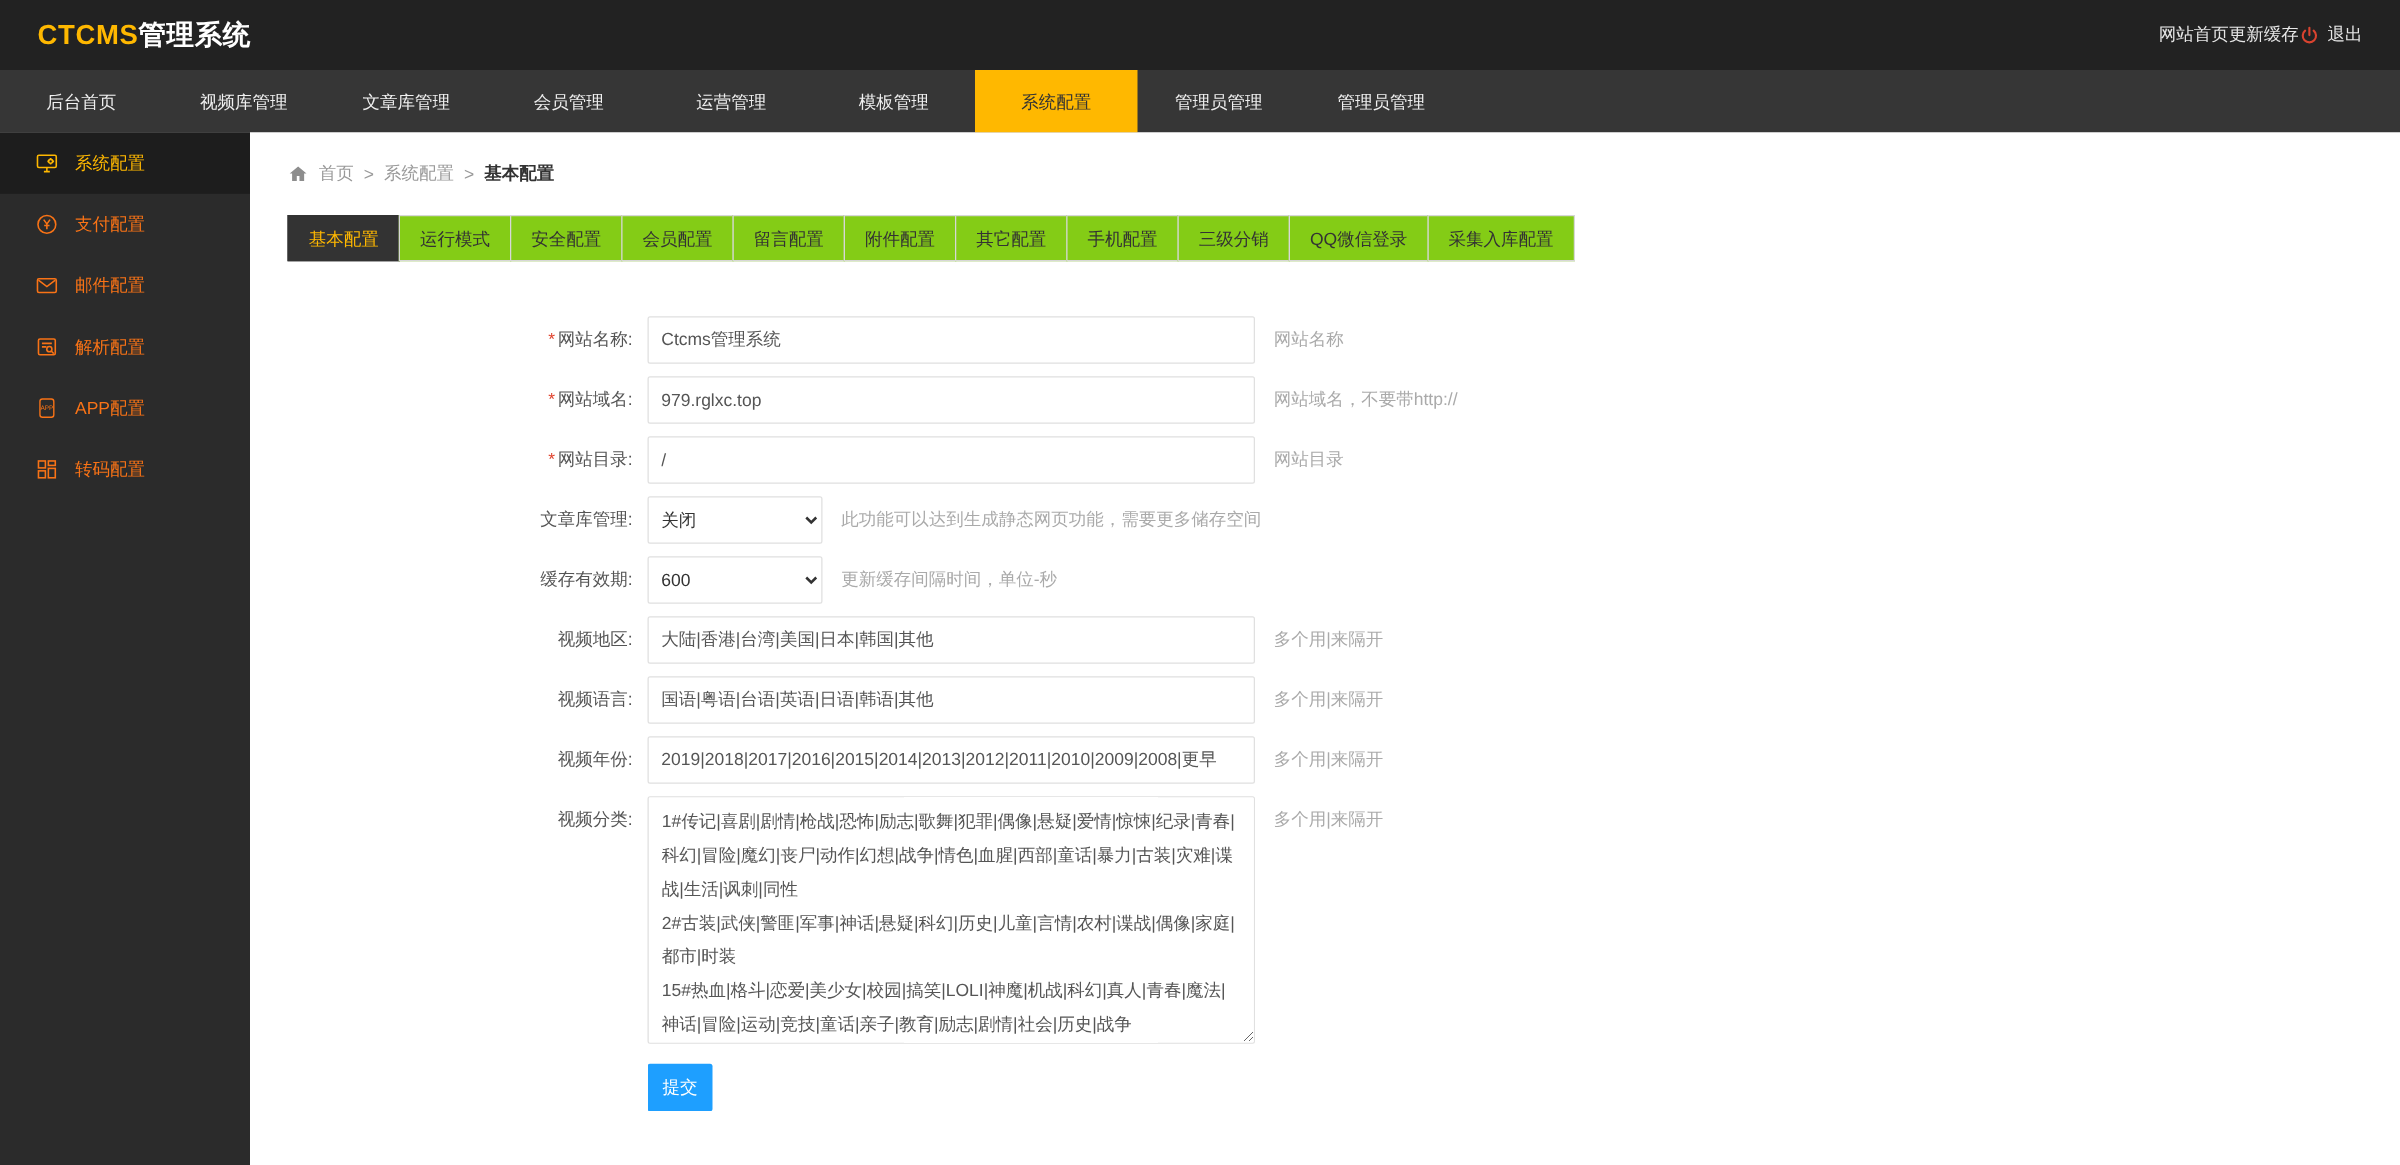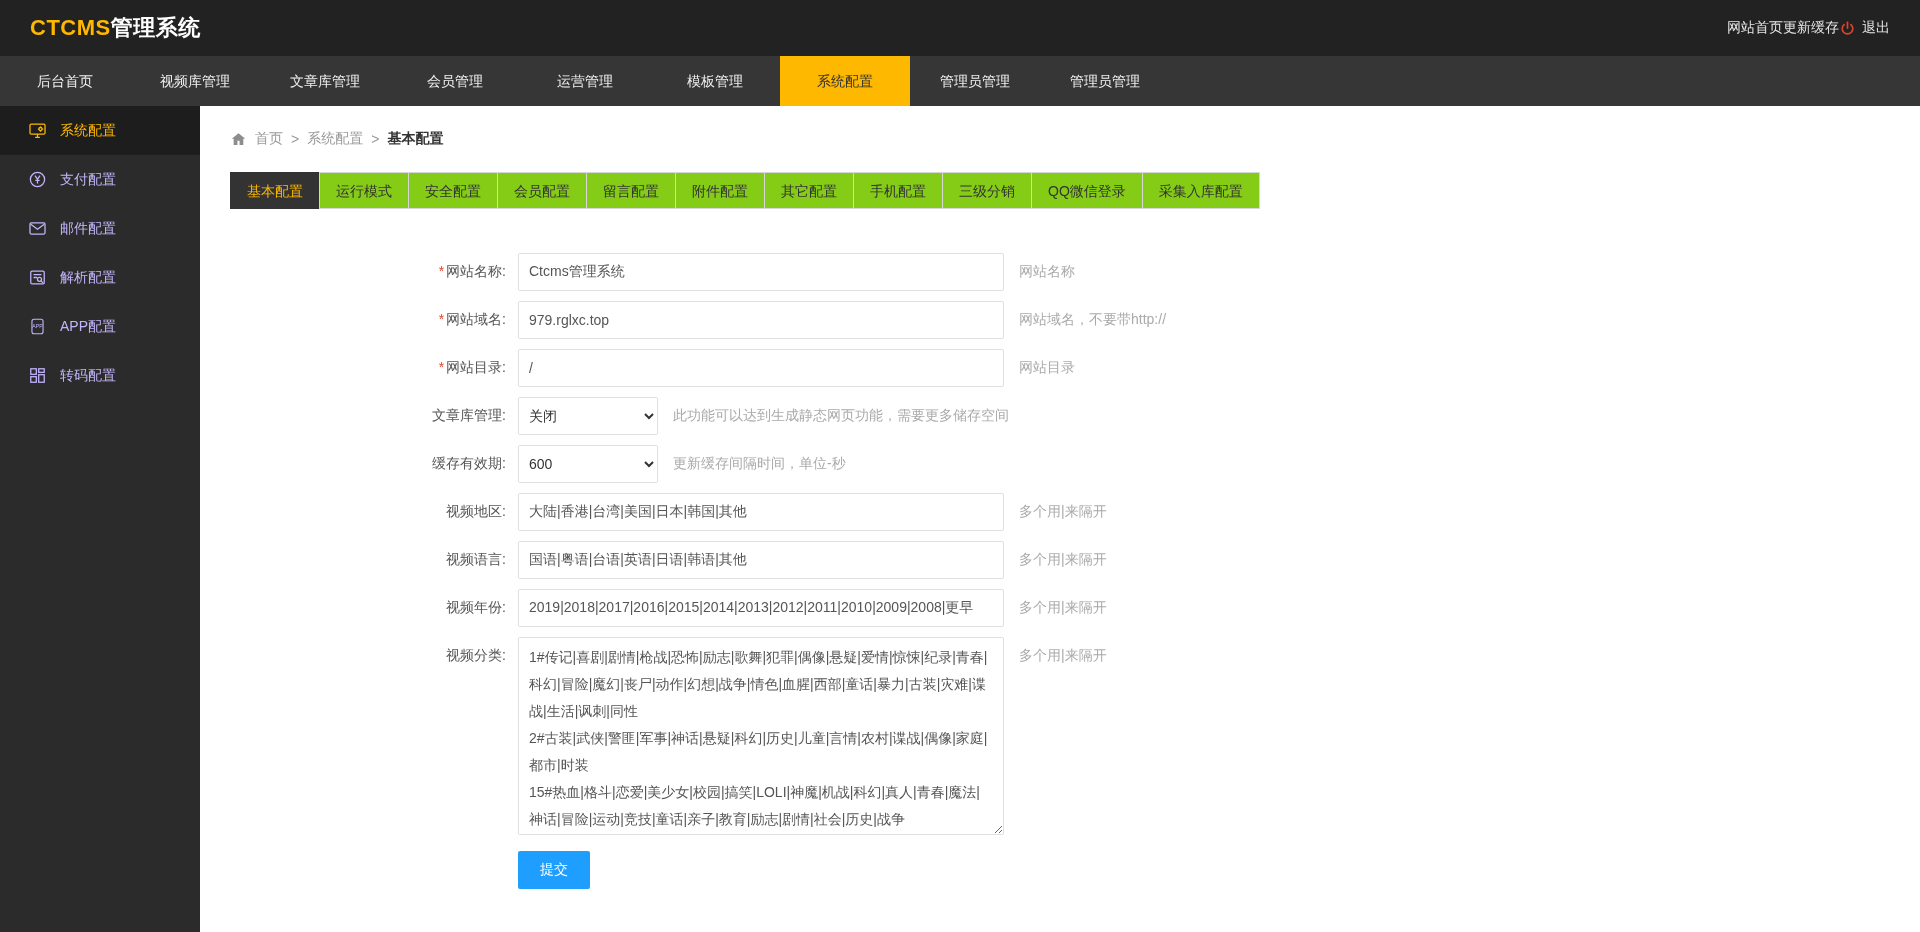--- a/index.html
+++ b/index.html
@@ -20,21 +20,21 @@
 
   
   .nav{position:absolute;top:56px;left:0;right:0;height:50px;background:#363636;display:flex}
   .nav-item{width:130px;line-height:50px;text-align:center;color:#f0f0f0;font-size:14px;cursor:pointer}
   .nav-item.active{background:#ffb800;color:#333}
 
   
   .layout{position:absolute;top:106px;left:0;right:0;bottom:0;display:flex}
   .sidebar{width:200px;background:#2b2b2b;flex-shrink:0}
   .side-item{height:49px;display:flex;align-items:center;padding-left:28px;gap:13px;
-    color:#c4b5fd;font-size:14px;cursor:pointer}
+    color:#f97316;font-size:14px;cursor:pointer}
   .side-item .icon{width:19px;height:19px;display:inline-flex}
   .side-item .icon svg{width:19px;height:19px}
   .side-item.active{background:#1d1d1d;color:#ffb800}
 
   .main{flex:1;background:#fff;padding:24px 30px;overflow:auto}
 
   
   .breadcrumb{display:flex;align-items:center;gap:8px;color:#999;font-size:14px}
   .breadcrumb .icon{width:17px;height:17px;display:inline-flex}
   .breadcrumb .icon svg{width:17px;height:17px;color:#8d8d8d}
@@ -63,21 +63,21 @@
   .form-textarea{width:486px;height:198px;border:1px solid #e0e0e0;border-radius:2px;
     padding:6px 10px;font-size:14px;color:#555;line-height:27px;overflow-y:scroll;
     font-family:inherit;resize:both;display:block}
   .form-textarea::-webkit-scrollbar{width:17px}
   .form-textarea::-webkit-scrollbar-track{background:#fafafa;border-left:1px solid #ececec}
   .form-textarea::-webkit-scrollbar-thumb{background:#c9c9c9;border:1px solid #bdbdbd}
   .hint{margin-left:15px;color:#aaa;font-size:14px;white-space:nowrap}
   .form-row.top .hint{padding-top:10px}
   .submit-row{margin-left:288px;margin-top:16px}
   .submit-btn{background:#1e9fff;color:#fff;border:none;border-radius:2px;height:38px;
-    padding:0 22px;font-size:14px;cursor:pointer;font-family:inherit}
+    padding:0 12px;font-size:14px;cursor:pointer;font-family:inherit}
 </style>
 </head>
 <body>
 
 <header class="header">
   <div class="brand">
     <span class="brand-hi">CTCMS</span><span class="brand-rest">管理系统</span>
   </div>
   <div class="header-links">
     <a class="header-link">

